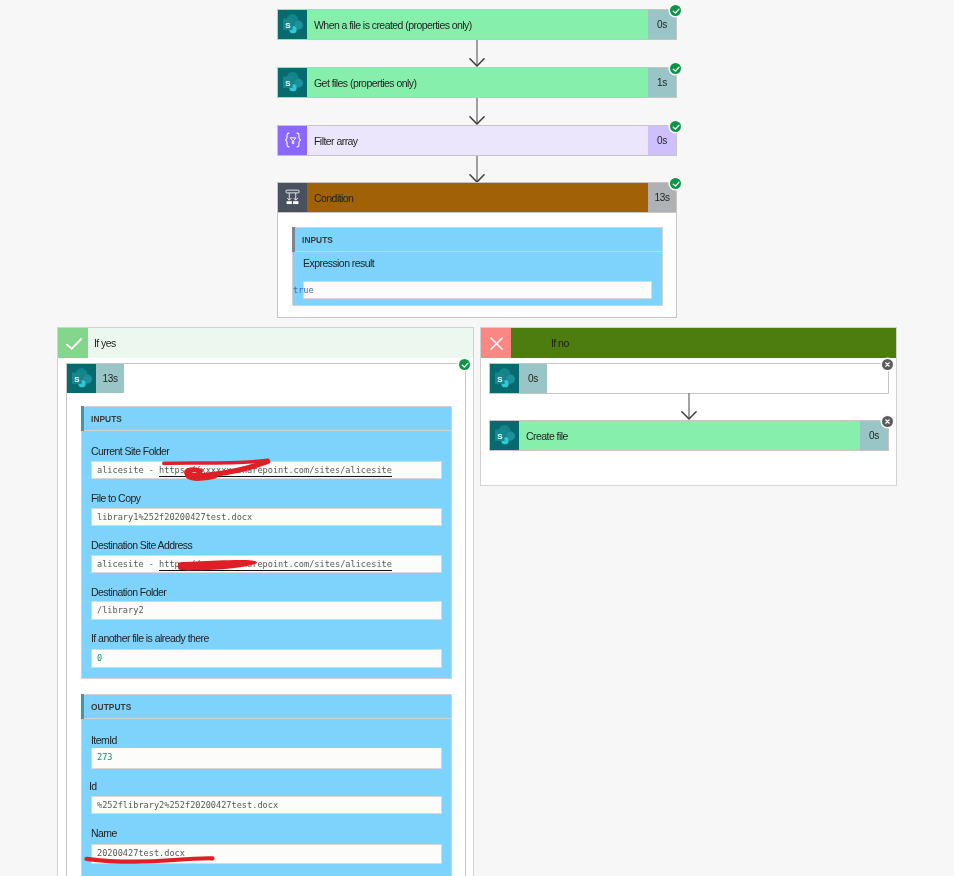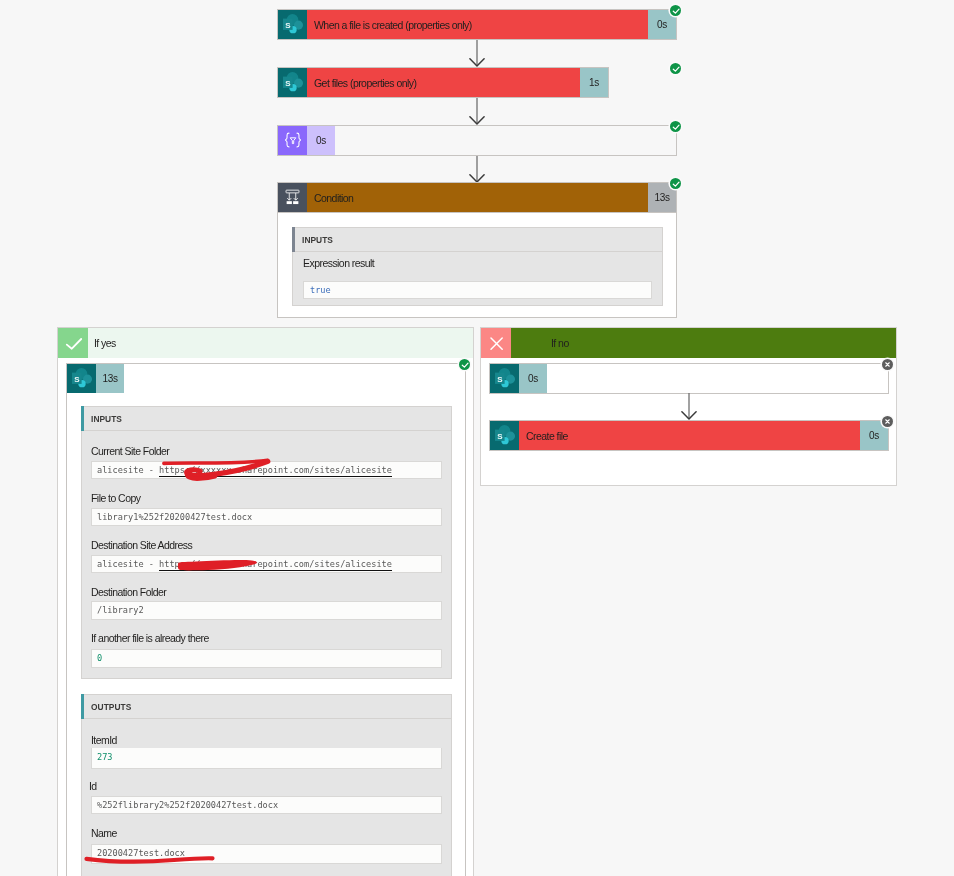--- a/index.html
+++ b/index.html
@@ -13,21 +13,21 @@
   }
   
   .card{position:absolute;box-sizing:border-box;display:flex;align-items:stretch;
         border:1px solid #c7c4c1;height:31px;}
   .card .ico{width:29px;flex:0 0 29px;display:flex;align-items:center;justify-content:center;}
   .card .ttl{flex:1 1 auto;display:flex;align-items:center;padding-left:7px;
              font-size:10.5px;color:#201f1e;letter-spacing:-0.55px;white-space:nowrap;}
   .card .dur{flex:0 0 28px;display:flex;align-items:center;justify-content:center;
              font-size:10px;color:#201f1e;letter-spacing:-0.3px;}
   .card.sp .ico{background:#076a6f;}
-  .card.sp .ttl{background:#ef4444;}
+  .card.sp .ttl{background:#86efac;}
   .card.sp .dur{background:#99c5c7;}
   .card.flt .ico{background:#8a68fc;}
   .card.flt .ttl{background:#ece6fc;}
   .card.flt .dur{background:#cdc0fc;}
   .card.cond .ico{background:#49515e;}
   .card.cond .ttl{background:#a16207;}
   .card.cond .dur{background:#aeb2b5;}
 
   
   .badge{position:absolute;width:11px;height:11px;border-radius:50%;
@@ -35,21 +35,21 @@
          box-shadow:0 0 0 1.6px #fafafa;}
   .badge.ok{background:#0e9447;}
   .badge.skip{background:#5d5d5d;}
 
   
   .arrow{position:absolute;}
 
   
   .detailbox{position:absolute;box-sizing:border-box;background:#ffffff;
              border:1px solid #c7c4c1;border-top:none;}
-  .secbox{position:absolute;box-sizing:border-box;background:#e5e5e5;border:1px solid #d4d2d0;}
+  .secbox{position:absolute;box-sizing:border-box;background:#7dd3fc;border:1px solid #d4d2d0;}
   .sechdr{box-sizing:border-box;height:24px;display:flex;align-items:center;
           border-bottom:1px solid #d4d2d0;padding-left:9px;
           font-size:8.4px;font-weight:700;color:#3b3a39;letter-spacing:0.05px;}
   .secbar{position:absolute;left:-1px;top:-1px;width:3px;height:25px;}
 
   .flabel{position:absolute;font-size:10.5px;color:#201f1e;white-space:nowrap;letter-spacing:-0.55px;}
   .fbox{position:absolute;box-sizing:border-box;background:#fcfcfb;border:1px solid #d9d8d6;}
   .fval{position:absolute;font-family:"DejaVu Sans Mono",monospace;font-size:8.6px;
         white-space:nowrap;}
   .fval.mono{color:#585858;}
@@ -112,21 +112,21 @@
   <svg width="11" height="11" viewBox="0 0 11 11">
       <path d="M3.3 6.2 5.4 8.1 9.0 4.2" fill="none" stroke="#fff" stroke-width="1.25" stroke-linecap="round" stroke-linejoin="round"></path>
     </svg>
 </div>
 
 <svg class="arrow" style="left:468px;top:40px;" width="18" height="27" viewBox="0 0 18 27">
   <path d="M9 0 V25.4" stroke="#6b6b6b" stroke-width="1.25" fill="none"></path>
   <path d="M1.9 18.8 9 26.0 16.1 18.8" stroke="#3b3b3b" stroke-width="1.5" fill="none" stroke-linecap="round" stroke-linejoin="round"></path>
 </svg>
 
-<div class="card sp" style="left:277px;top:67px;width:332px;">
+<div class="card sp" style="left:277px;top:67px;width:400px;">
   <div class="ico">
     <svg width="24" height="26" viewBox="0 0 24 26" style="display:block">
         <use href="#sp-logo" width="24" height="26"></use>
       </svg>
   </div>
   <div class="ttl">Get files (properties only)</div>
   <div class="dur">1s</div>
 </div>
 <div class="badge ok" style="left:670px;top:63px;">
   <svg width="11" height="11" viewBox="0 0 11 11">
@@ -138,20 +138,21 @@
   <path d="M9 0 V25.4" stroke="#6b6b6b" stroke-width="1.25" fill="none"></path>
   <path d="M1.9 18.8 9 26.0 16.1 18.8" stroke="#3b3b3b" stroke-width="1.5" fill="none" stroke-linecap="round" stroke-linejoin="round"></path>
 </svg>
 
 <div class="card flt" style="left:277px;top:125px;width:400px;">
   <div class="ico">
     <svg width="22" height="22" viewBox="0 0 22 22" style="display:block;margin-bottom:1px">
         <use href="#filter-braces" width="22" height="22"></use>
       </svg>
   </div>
+  <div class="ttl">Filter array</div>
   <div class="dur">0s</div>
 </div>
 <div class="badge ok" style="left:670px;top:121px;">
   <svg width="11" height="11" viewBox="0 0 11 11">
       <path d="M3.3 6.2 5.4 8.1 9.0 4.2" fill="none" stroke="#fff" stroke-width="1.25" stroke-linecap="round" stroke-linejoin="round"></path>
     </svg>
 </div>
 
 <svg class="arrow" style="left:468px;top:156px;" width="18" height="27" viewBox="0 0 18 27">
   <path d="M9 0 V25.4" stroke="#6b6b6b" stroke-width="1.25" fill="none"></path>
@@ -174,21 +175,21 @@
       <path d="M3.3 6.2 5.4 8.1 9.0 4.2" fill="none" stroke="#fff" stroke-width="1.25" stroke-linecap="round" stroke-linejoin="round"></path>
     </svg>
 </div>
 
 <div class="secbox" style="left:292px;top:227px;width:371px;height:79px;">
   <div class="secbar" style="background:#7d8591;"></div>
   <div class="sechdr">INPUTS</div>
 </div>
 <div class="flabel" style="left:303px;top:257px;">Expression result</div>
 <div class="fbox" style="left:303px;top:281px;width:349px;height:18px;"></div>
-<div class="fval blue" style="left:310px;top:285px;">true</div>
+<div class="fval blue" style="left:293px;top:285px;">true</div>
 
 <div class="branch yes" style="left:57px;top:327px;width:417px;height:560px;">
   <div class="bhdr">
     <div class="bico">
       <svg width="29" height="29" viewBox="0 0 29 29">
           <path d="M7.8 15.6 12.8 19.7 22.2 10.0" fill="none" stroke="#fff" stroke-width="1.8" stroke-linecap="round" stroke-linejoin="round"></path>
         </svg>
     </div>
     <div class="blbl">If yes</div>
   </div>

